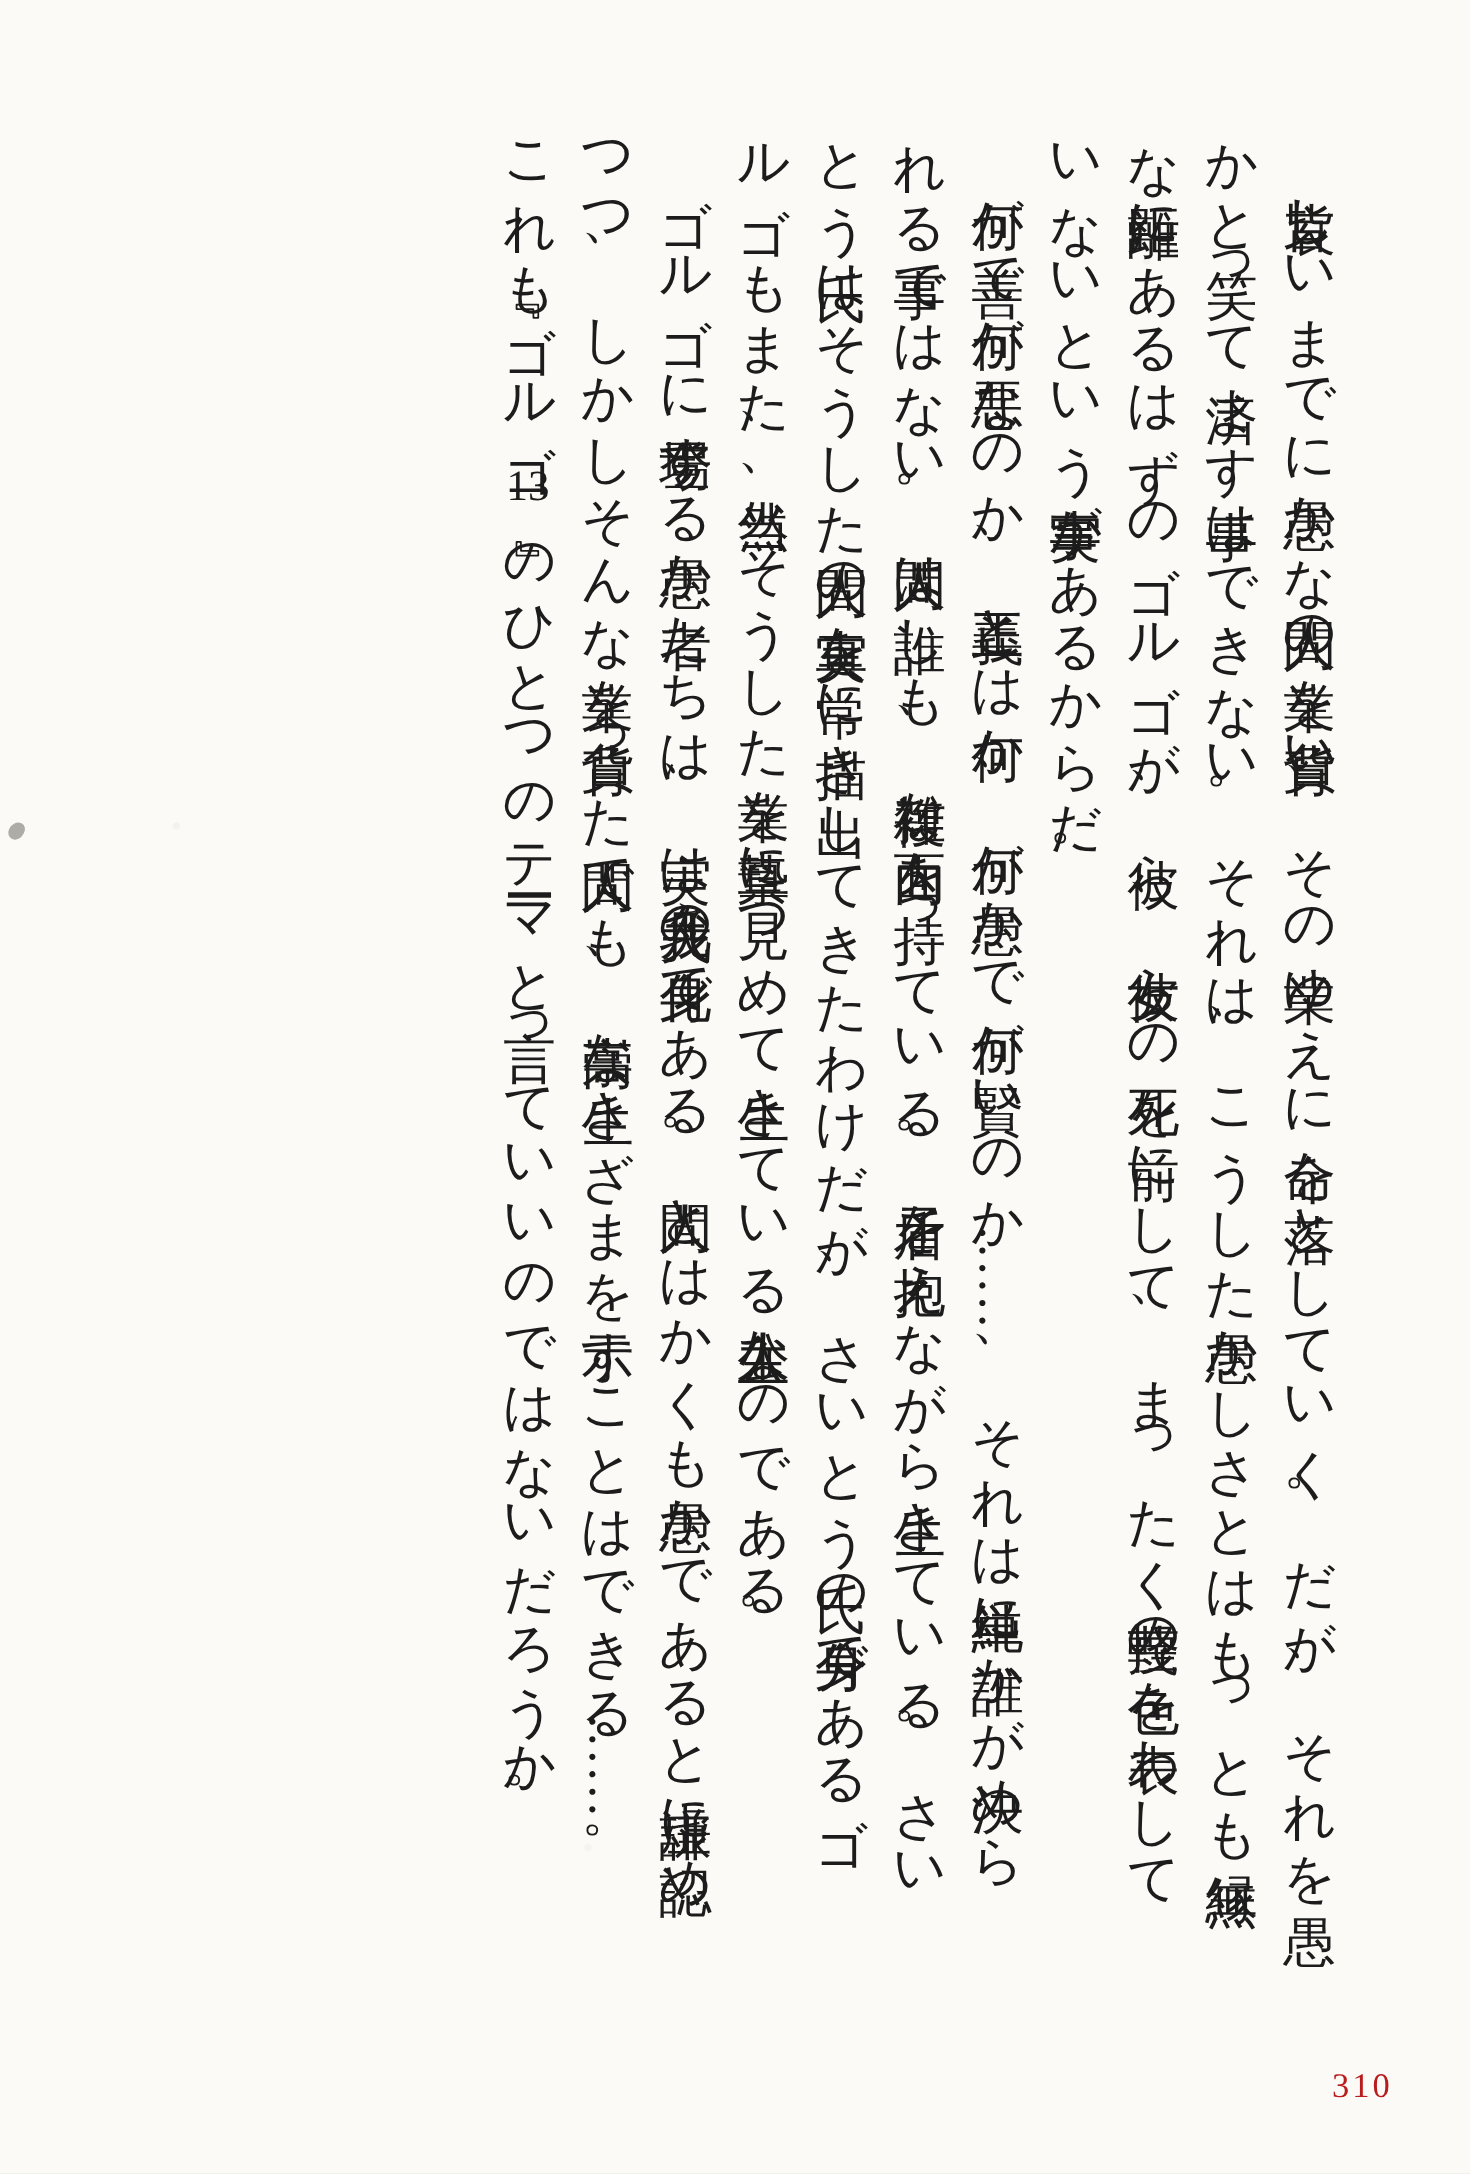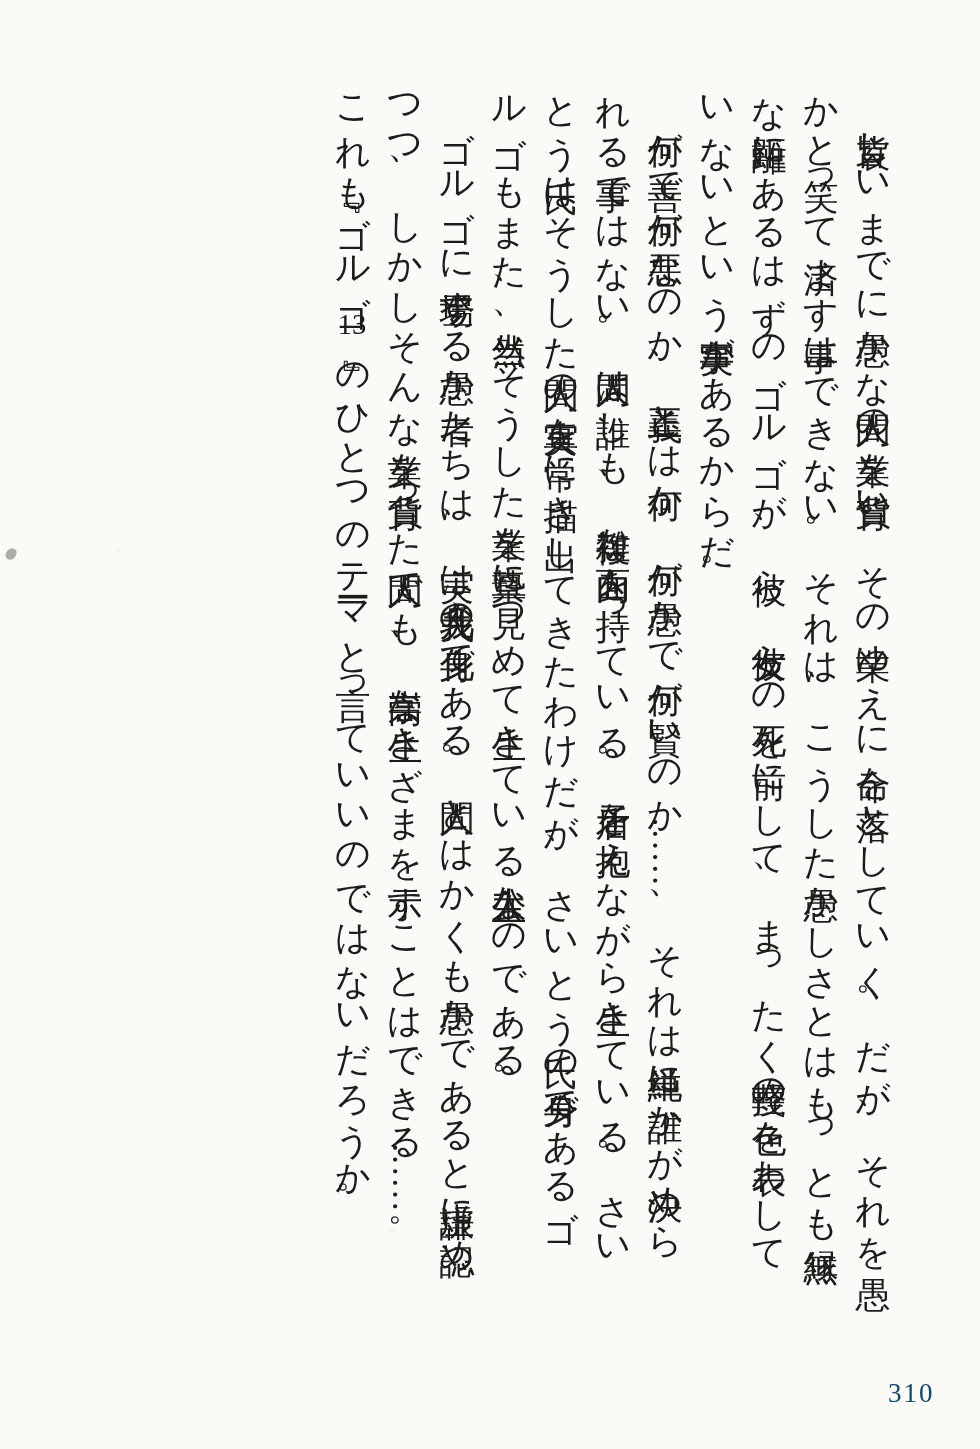--- a/index.html
+++ b/index.html
@@ -48,22 +48,22 @@
   .tcy {
     text-combine-upright: all;
     -webkit-text-combine: horizontal;
     font-size: 0.82em;
     letter-spacing: -0.05em;
   }
   .page-number {
     position: absolute;
     left: 888px;
     top: 1378px;
-    font-size: 27px;
-    color: #0c4a6e;
+    font-size: 23px;
+    color: #b91c1c;
     letter-spacing: 2px;
   }
   .scan-speck {
     position: absolute;
     left: 6px;
     top: 548px;
     width: 10px;
     height: 12px;
     border-radius: 60% 40% 55% 45%;
     background: #6f6c66;

